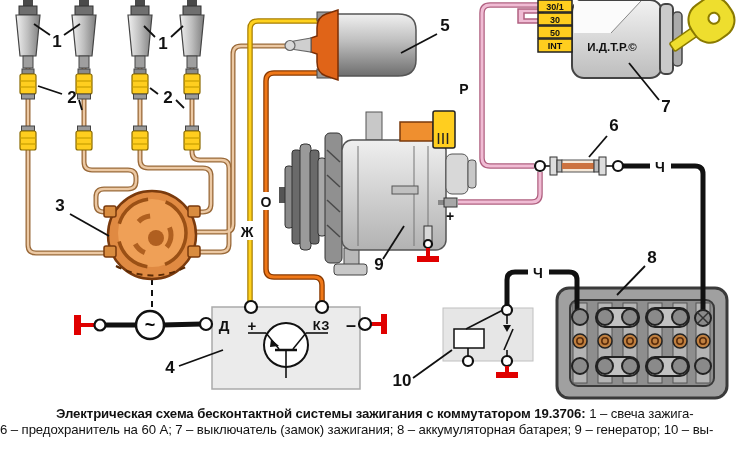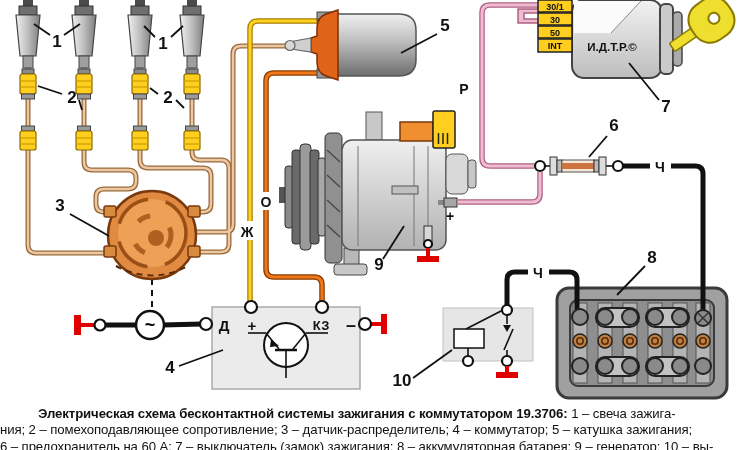--- a/index.html
+++ b/index.html
@@ -19,21 +19,21 @@
   .red{stroke:#e00000;stroke-width:4;fill:none}
   .ldr{stroke:#111;stroke-width:1.8}
   .term{fill:#fff;stroke:#111;stroke-width:2.2}
   .num{font:bold 17px "Liberation Sans",sans-serif;fill:#111;text-anchor:middle}
   .wl{font:bold 14px "Liberation Sans",sans-serif;fill:#111;text-anchor:middle}
   .tl{font:bold 9px "Liberation Sans",sans-serif;fill:#111;text-anchor:middle}
   .cl{font:bold 15px "Liberation Sans",sans-serif;fill:#111;text-anchor:middle}
   .brand{font:bold 11.5px "Liberation Sans",sans-serif;fill:#111;text-anchor:middle}
   .caption{position:absolute;left:0;top:402px;width:744px;height:48px;overflow:hidden;
            font-size:13.2px;line-height:16.4px;color:#111;letter-spacing:-0.1px;padding-top:4px;box-sizing:border-box}
-  .cap1{padding-left:38px}
+  .cap1{padding-left:56px}
   .capb{font-weight:bold}
 </style>
 </head>
 <body>
 
 <svg width="744" height="402" viewBox="0 0 744 402">
   <defs>
     <linearGradient id="plugGrad" x1="0" y1="0" x2="1" y2="0">
       <stop offset="0" stop-color="#f0f0f0"></stop>
         <stop offset="0.5" stop-color="#bdbdbd"></stop>
@@ -364,15 +364,14 @@
     <text class="wl" x="464" y="94">Р</text>
     <rect x="528" y="263" width="21" height="18" fill="#fff"></rect>
     <text class="wl" x="538" y="278">Ч</text>
     <rect x="650" y="157" width="21" height="18" fill="#fff"></rect>
     <text class="wl" x="660" y="172">Ч</text>
   </g>
 </svg>
 
 <div class="caption">
   <div class="cap1"><span class="capb">Электрическая схема бесконтактной системы зажигания с коммутатором 19.3706:</span><span> 1 – свеча зажига-</span></div>
-  <div>ния; 2 – помехоподавляющее сопротивление; 3 – датчик-распределитель; 4 – коммутатор; 5 – катушка зажигания;</div>
   <div>6 – предохранитель на 60 А; 7 – выключатель (замок) зажигания; 8 – аккумуляторная батарея; 9 – генератор; 10 – вы-</div>
 </div>
 
 </body></html>

